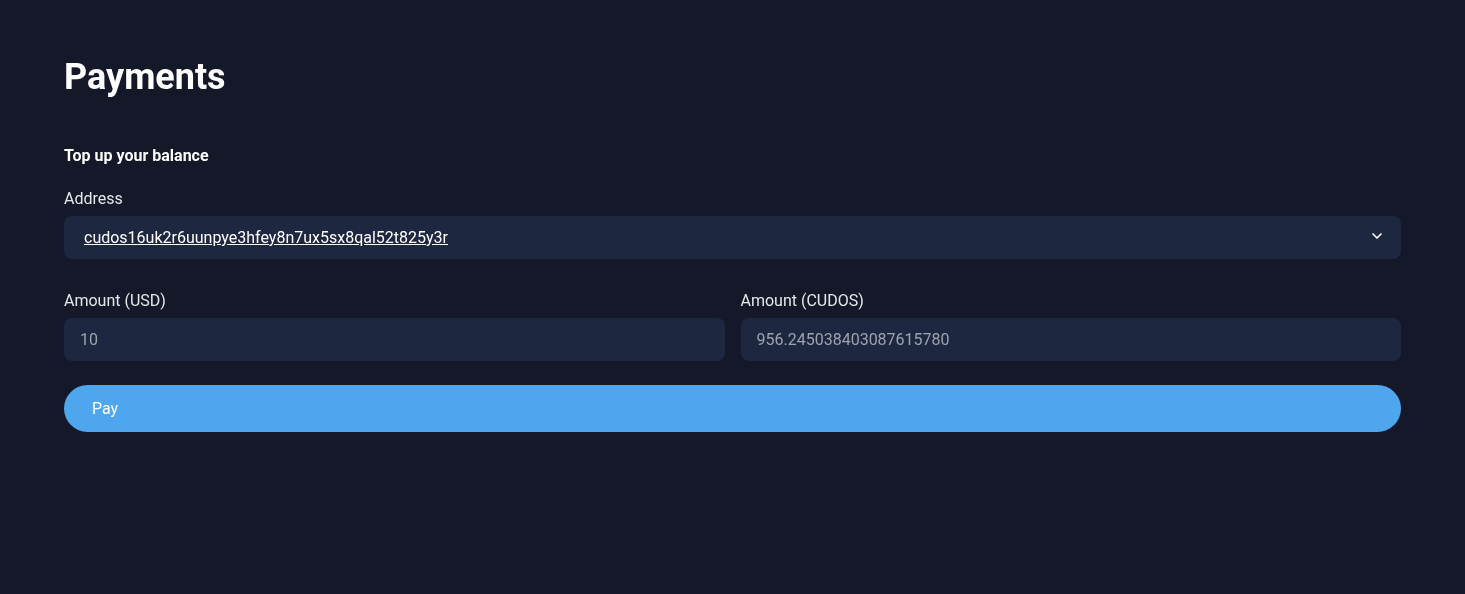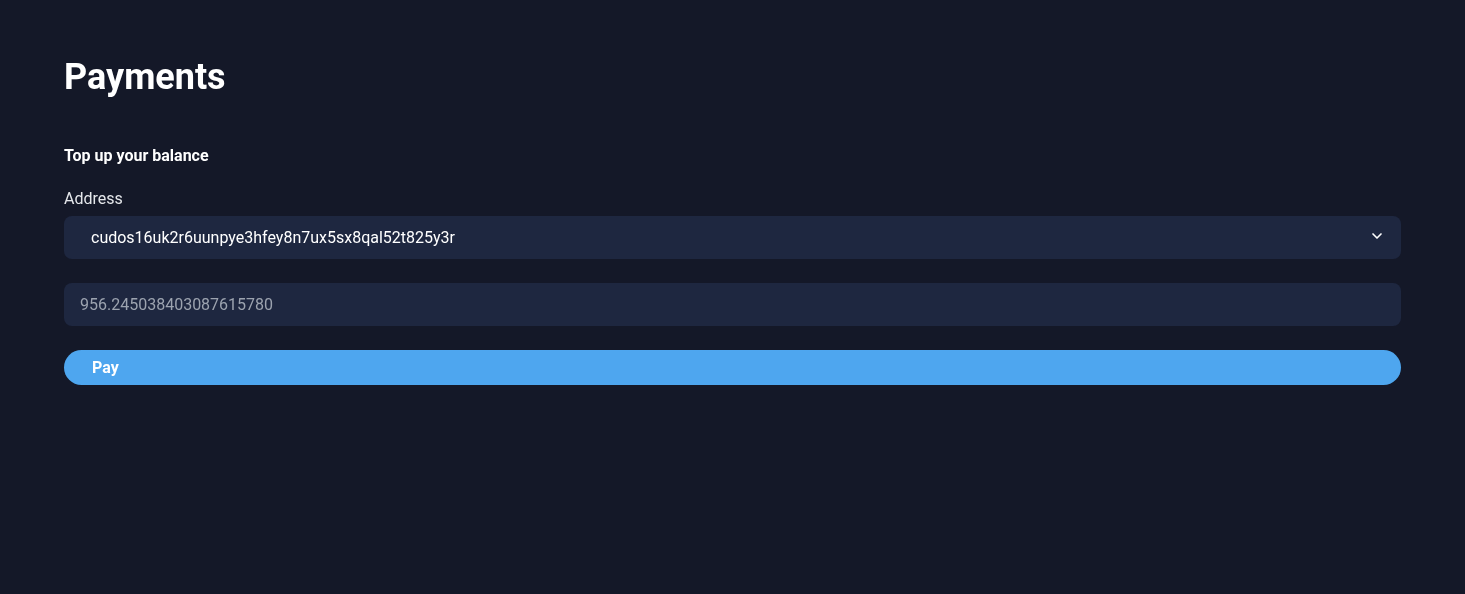--- a/index.html
+++ b/index.html
@@ -28,38 +28,39 @@
       margin-top: 8px;
     }
     .field-label {
       font-size: 16px;
       font-weight: 400;
       color: #e5e7eb;
       margin-bottom: 8px;
       display: block;
     }
     .field-group {
-      margin-bottom: 24px;
+      margin-bottom: 32px;
     }
     .select-wrapper {
       position: relative;
       width: 100%;
     }
     .select-field {
       width: 100%;
       background-color: #1e2740;
       border: none;
       border-radius: 8px;
-      padding: 12px 40px 12px 27px;
+      padding: 12px 40px 12px 20px;
       font-size: 16px;
       color: #ffffff;
       appearance: none;
       cursor: pointer;
       outline: none;
       font-family: inherit;
+      text-decoration: underline;
     }
     .chevron-icon {
       position: absolute;
       right: 16px;
       top: 50%;
       transform: translateY(-50%);
       pointer-events: none;
       color: #ffffff;
     }
     .row {
@@ -87,23 +88,23 @@
       color: #9ca3af;
     }
     .input-readonly {
       color: #14b8a6;
     }
     .pay-button {
       width: 100%;
       background-color: #4ea6ef;
       border: none;
       border-radius: 24px;
-      padding: 8px 28px;
+      padding: 14px 28px;
       font-size: 16px;
-      font-weight: 700;
+      font-weight: 400;
       color: #ffffff;
       cursor: pointer;
       text-align: left;
       font-family: inherit;
     }
   </style>
 </head>
 <body>
 
 <h1 class="page-title">Payments</h1>
@@ -120,18 +121,23 @@
       <span class="chevron-icon">
         <svg width="16" height="16" viewBox="0 0 24 24" fill="none" stroke="currentColor" stroke-width="2.5" stroke-linecap="round" stroke-linejoin="round">
           <polyline points="6 9 12 15 18 9"></polyline>
         </svg>
       </span>
     </div>
   </div>
 
   <div class="row">
     <div class="col">
+      <label class="field-label">Amount (USD)</label>
+      <input type="text" class="input-field" placeholder="10" style="">
+    </div>
+    <div class="col">
+      <label class="field-label">Amount (CUDOS)</label>
       <input type="text" class="input-field input-readonly" placeholder="956.245038403087615780" style="">
     </div>
   </div>
 
   <button class="pay-button">Pay</button>
 </div>
 
 </body></html>

